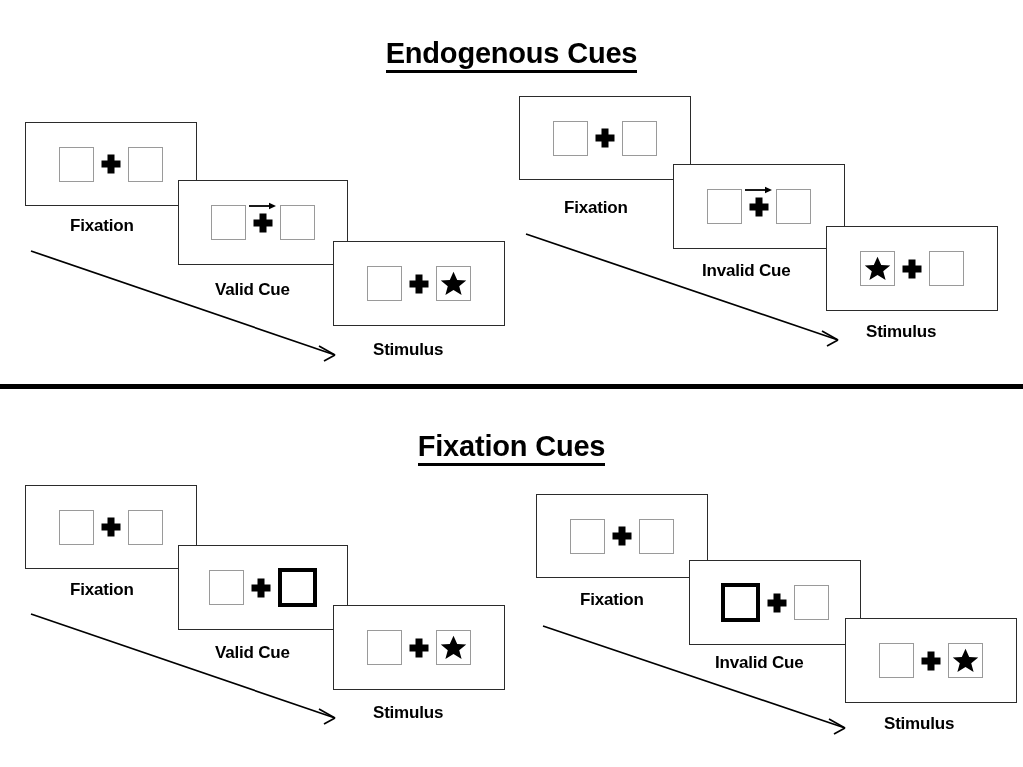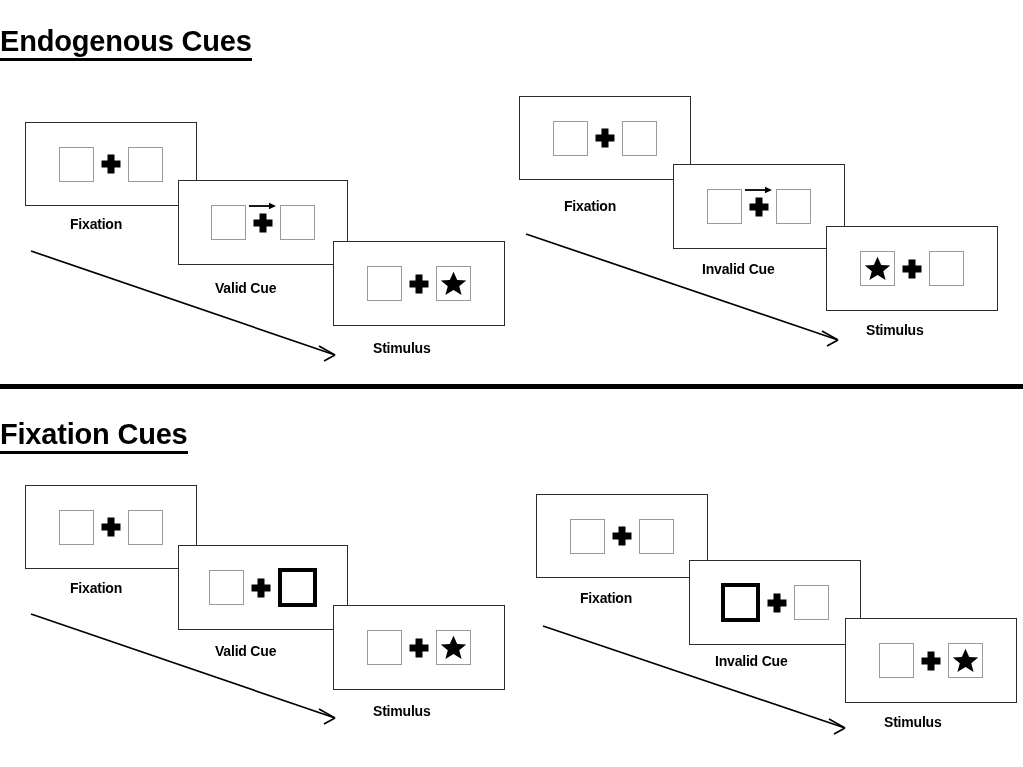--- a/index.html
+++ b/index.html
@@ -17,24 +17,25 @@
     height: 767px;
     background: #ffffff;
     overflow: hidden;
   }
 
   
   .section-title {
     position: absolute;
     width: 100%;
     left: 0;
-    text-align: left;
+    text-align: center;
     font-size: 29px;
     font-weight: bold;
     letter-spacing: -0.2px;
+    margin-top: 12px;
   }
   .section-title span {
     border-bottom: 3px solid #000;
     padding-bottom: 1px;
   }
 
   
   .divider {
     position: absolute;
     left: 0;
@@ -119,21 +120,21 @@
   
   .star-wrap {
     width: 27px;
     height: 27px;
     display: block;
   }
 
   
   .caption {
     position: absolute;
-    font-size: 14px;
+    font-size: 17px;
     font-weight: bold;
     white-space: nowrap;
     letter-spacing: -0.2px;
   }
 
   
   .time-arrow {
     position: absolute;
     overflow: visible;
   }

